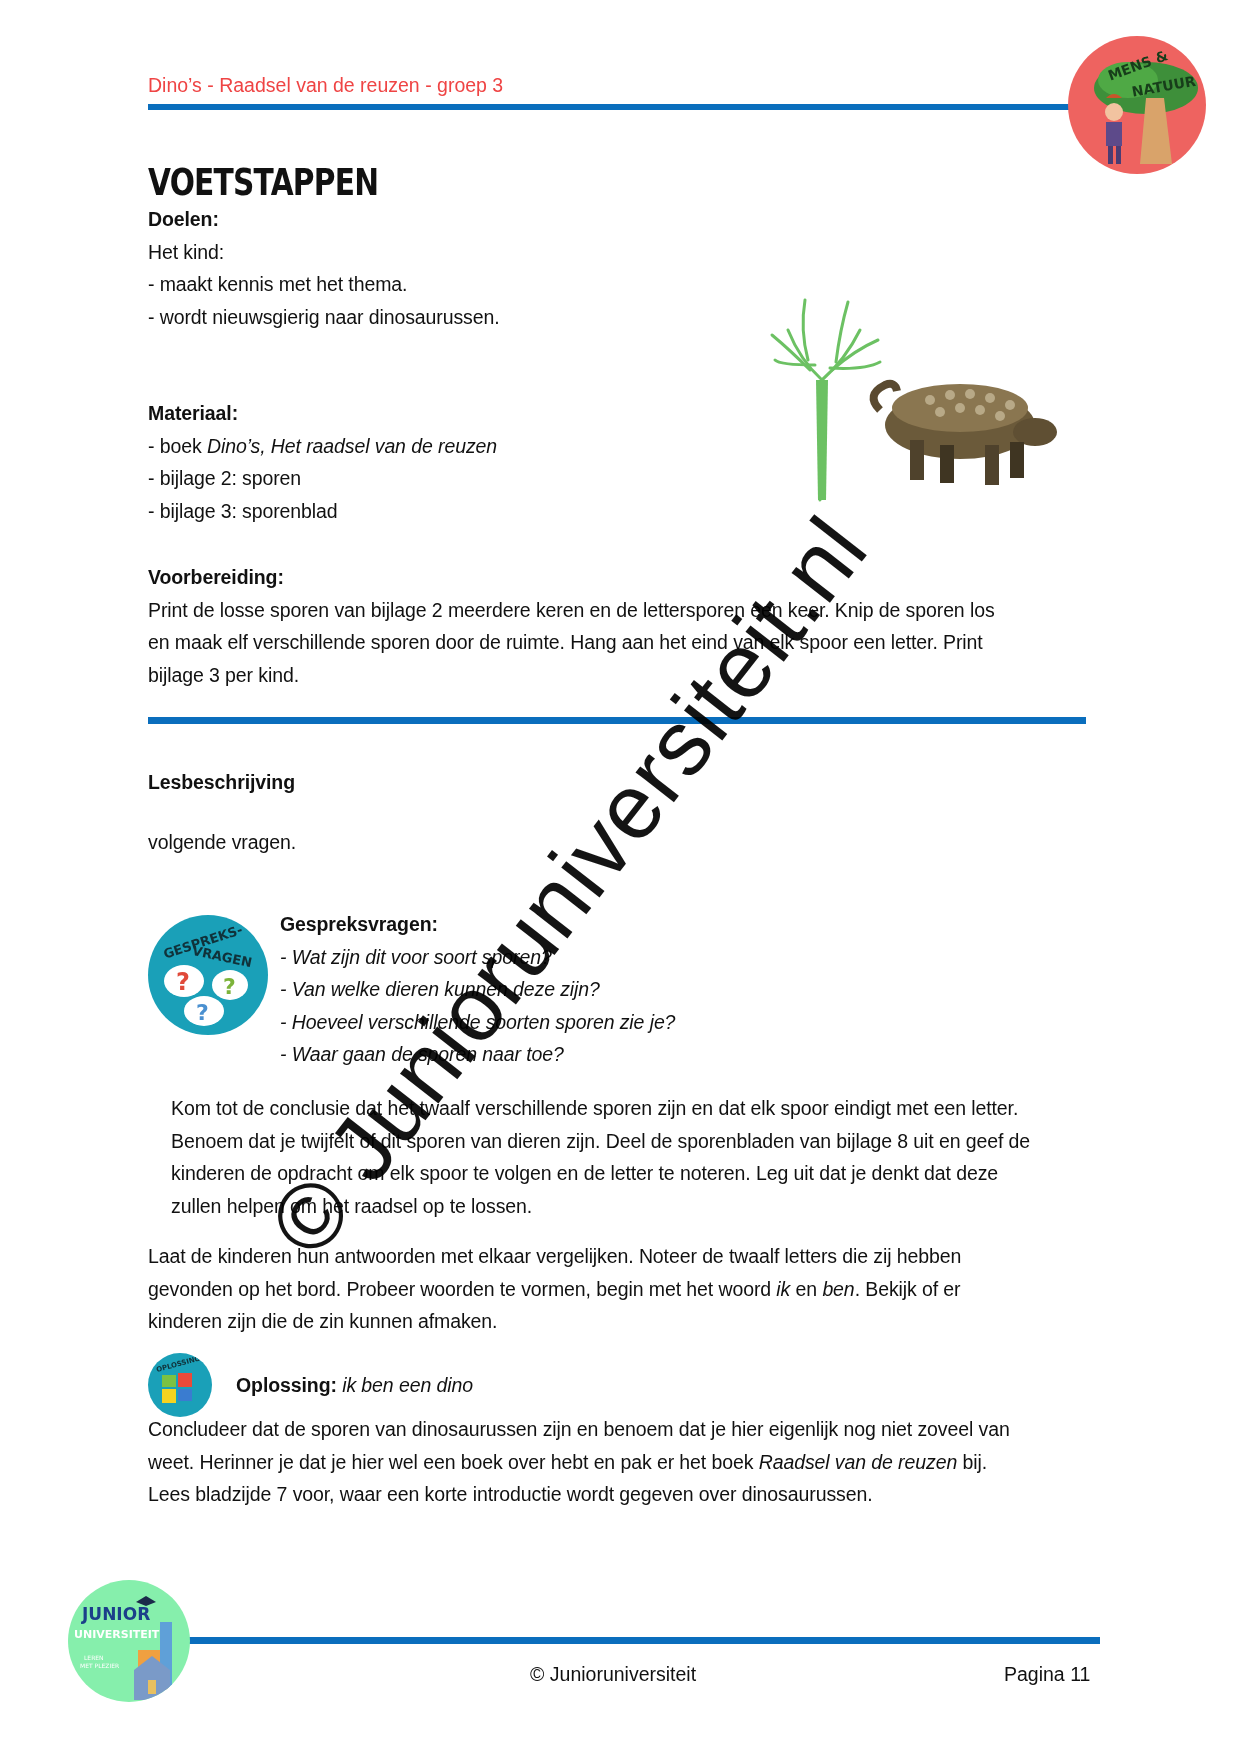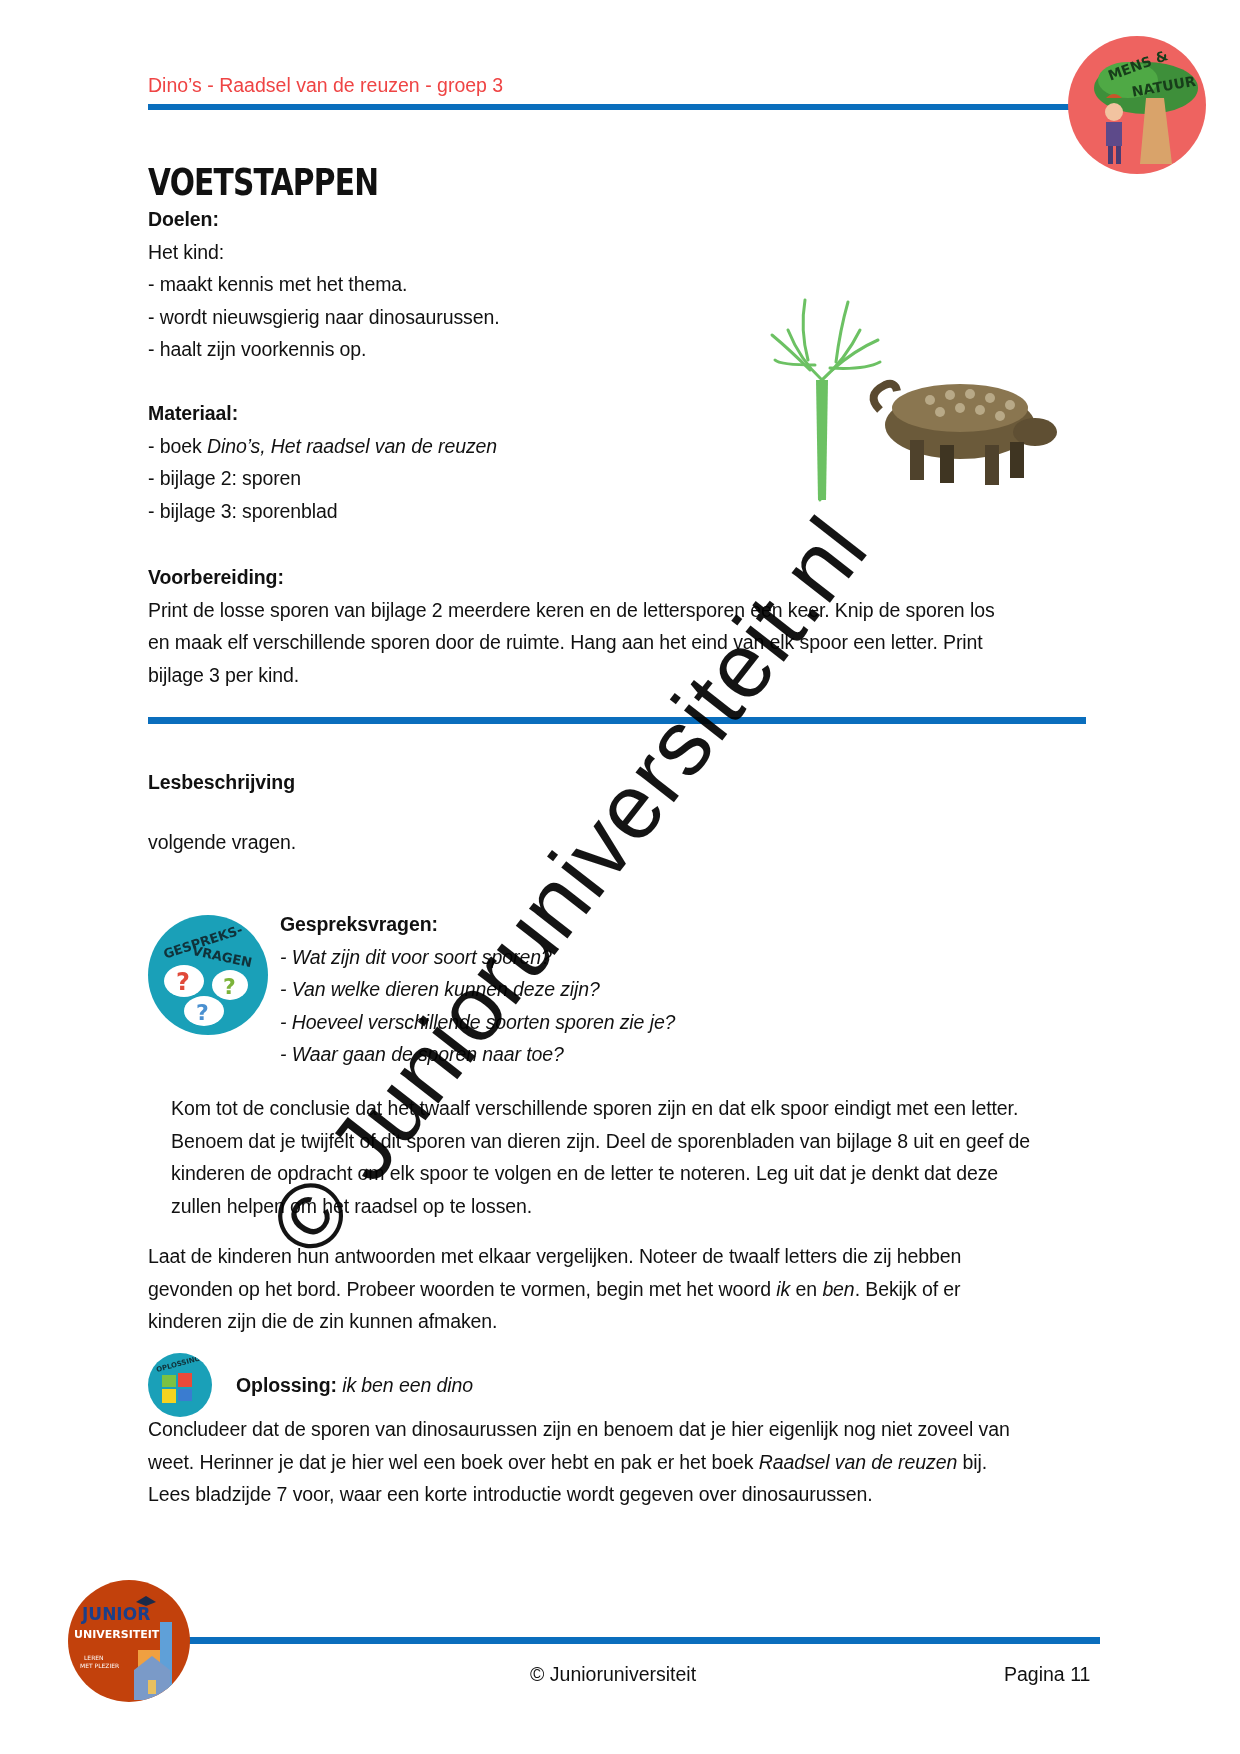--- a/index.html
+++ b/index.html
@@ -23,21 +23,21 @@
 
   .section { left: 148px; }
   .dino-img { left: 760px; top: 290px; width: 320px; height: 215px; }
 
   .mid-rule { left: 148px; top: 717px; width: 938px; height: 7px; background: #0a6ebd; }
 
   .gespreks-logo { left: 148px; top: 915px; width: 120px; height: 120px; background: #1aa0b8; }
   .oplossing-logo { left: 148px; top: 1353px; width: 64px; height: 64px; background: #1aa0b8; }
 
   .footer-rule { left: 180px; top: 1637px; width: 920px; height: 7px; background: #0a6ebd; }
-  .junior-logo { left: 68px; top: 1580px; width: 122px; height: 122px; background: #c2410c; }
+  .junior-logo { left: 68px; top: 1580px; width: 122px; height: 122px; background: #86efac; }
   .footer-copy { left: 530px; top: 1663px; font-size: 19.5px; }
   .footer-page { left: 1004px; top: 1663px; font-size: 19.5px; }
 
   .watermark { left: 200px; top: 770px; font-size: 92px; color: rgba(0,0,0,0.92);
                transform: rotate(-52deg); transform-origin: left center; white-space: nowrap;
                font-family: "Liberation Sans", sans-serif; letter-spacing: 1px; pointer-events: none; }
 </style>
 </head>
 <body>
 
@@ -59,21 +59,20 @@
   </svg>
 </div>
 
 <div class="abs title">VOETSTAPPEN</div>
 
 <div class="abs section txt" style="top:203px;">
   <div class="b">Doelen:</div>
   <div>Het kind:</div>
   <div>- maakt kennis met het thema.</div>
   <div>- wordt nieuwsgierig naar dinosaurussen.</div>
-  <div>- haalt zijn voorkennis op.</div>
 </div>
 
 <div class="abs section txt" style="top:397px;">
   <div class="b">Materiaal:</div>
   <div><span>- boek </span><span class="i">Dino’s, Het raadsel van de reuzen</span></div>
   <div>- bijlage 2: sporen</div>
   <div>- bijlage 3: sporenblad</div>
 </div>
 
 <div class="abs dino-img">

